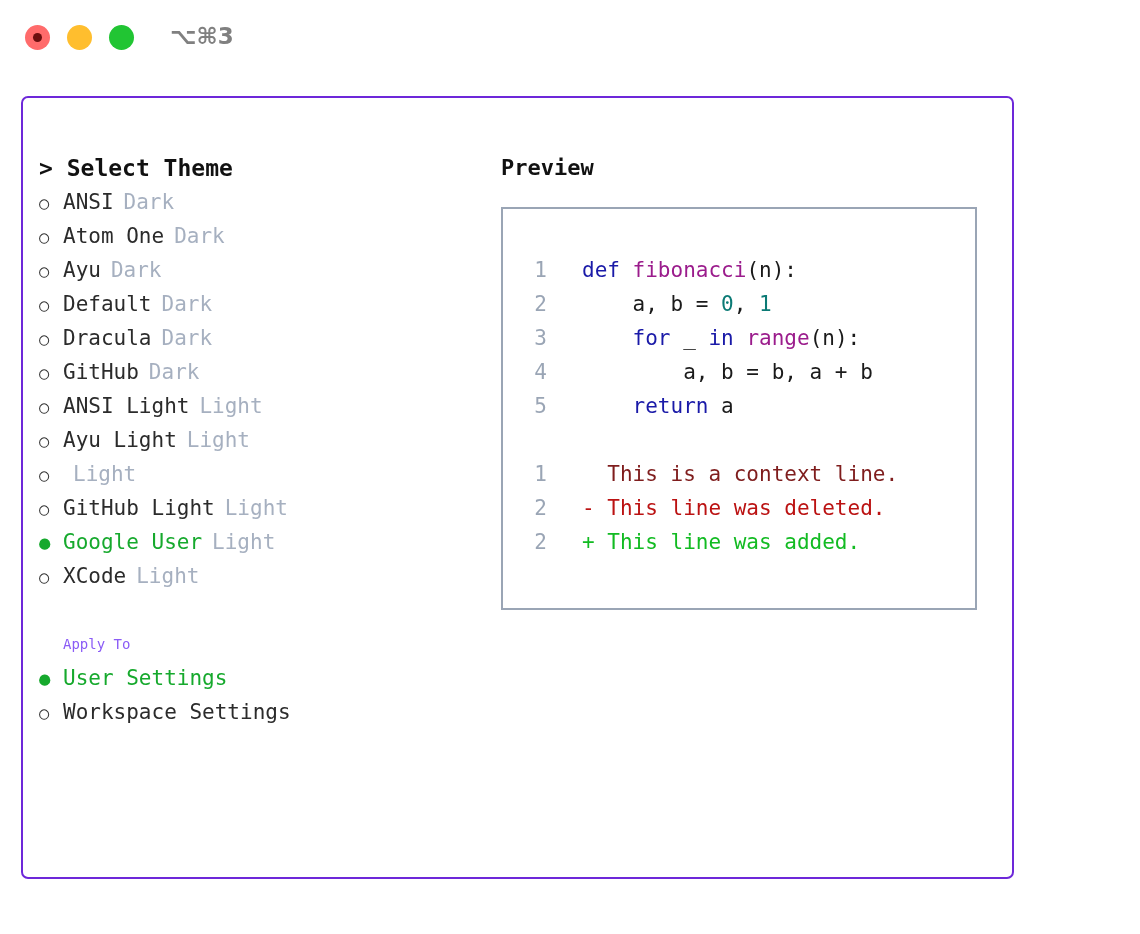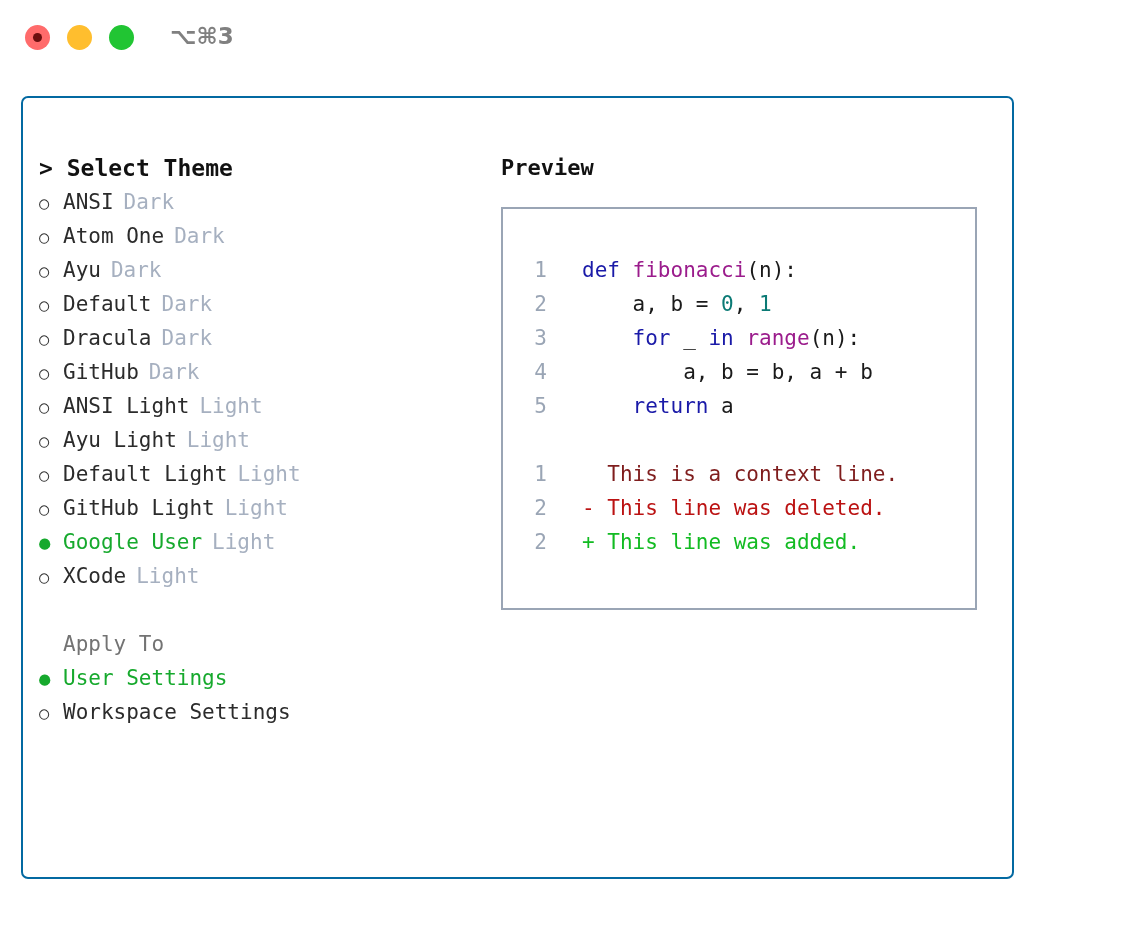--- a/index.html
+++ b/index.html
@@ -71,21 +71,21 @@
     white-space: pre;
   }
 
   
   .panel {
     position: absolute;
     left: 21px;
     top: 96px;
     width: 993px;
     height: 783px;
-    border: 2px solid #0369a1;
+    border: 2px solid #6d28d9;
     border-radius: 7px;
     box-sizing: border-box;
     background: #ffffff;
   }
 
   
   .col-left {
     position: absolute;
     left: 16px;
     top: 53px;
@@ -130,22 +130,22 @@
     color: #2b2b2b;
   }
   .label.sel { color: #16a92d; }
   .badge {
     color: #a6b0c0;
     margin-left: 10px;
   }
   .spacer-34 { height: 34px; }
 
   .apply-title {
-    font-size: 21px;
-    color: #737373;
+    font-size: 14px;
+    color: #8b5cf6;
     line-height: 34px;
     padding-left: 24px;
     white-space: pre;
   }
 
   .hint {
     margin-top: 34px;
     font-size: 21px;
     line-height: 34px;
     color: #a6b0c0;
@@ -218,21 +218,21 @@
       <div class="section-title">&gt; Select Theme</div>
       <ul class="list" id="theme-list">
           <li class="row"><span class="bullet">○</span><span class="label">ANSI</span><span class="badge">Dark</span></li>
           <li class="row"><span class="bullet">○</span><span class="label">Atom One</span><span class="badge">Dark</span></li>
           <li class="row"><span class="bullet">○</span><span class="label">Ayu</span><span class="badge">Dark</span></li>
           <li class="row"><span class="bullet">○</span><span class="label">Default</span><span class="badge">Dark</span></li>
           <li class="row"><span class="bullet">○</span><span class="label">Dracula</span><span class="badge">Dark</span></li>
           <li class="row"><span class="bullet">○</span><span class="label">GitHub</span><span class="badge">Dark</span></li>
           <li class="row"><span class="bullet">○</span><span class="label">ANSI Light</span><span class="badge">Light</span></li>
           <li class="row"><span class="bullet">○</span><span class="label">Ayu Light</span><span class="badge">Light</span></li>
-          <li class="row"><span class="bullet">○</span><span class="label">Default Light</span><span class="badge">Light</span></li>
+          <li class="row"><span class="bullet">○</span><span class="badge">Light</span></li>
           <li class="row"><span class="bullet">○</span><span class="label">GitHub Light</span><span class="badge">Light</span></li>
           <li class="row"><span class="bullet sel">●</span><span class="label sel">Google User</span><span class="badge">Light</span></li>
           <li class="row"><span class="bullet">○</span><span class="label">XCode</span><span class="badge">Light</span></li>
         </ul>
 
       <div class="spacer-34"></div>
       <div class="apply-title">Apply To</div>
       <ul class="list" id="apply-list">
           <li class="row"><span class="bullet sel">●</span><span class="label sel">User Settings</span></li>
           <li class="row"><span class="bullet">○</span><span class="label">Workspace Settings</span></li>

